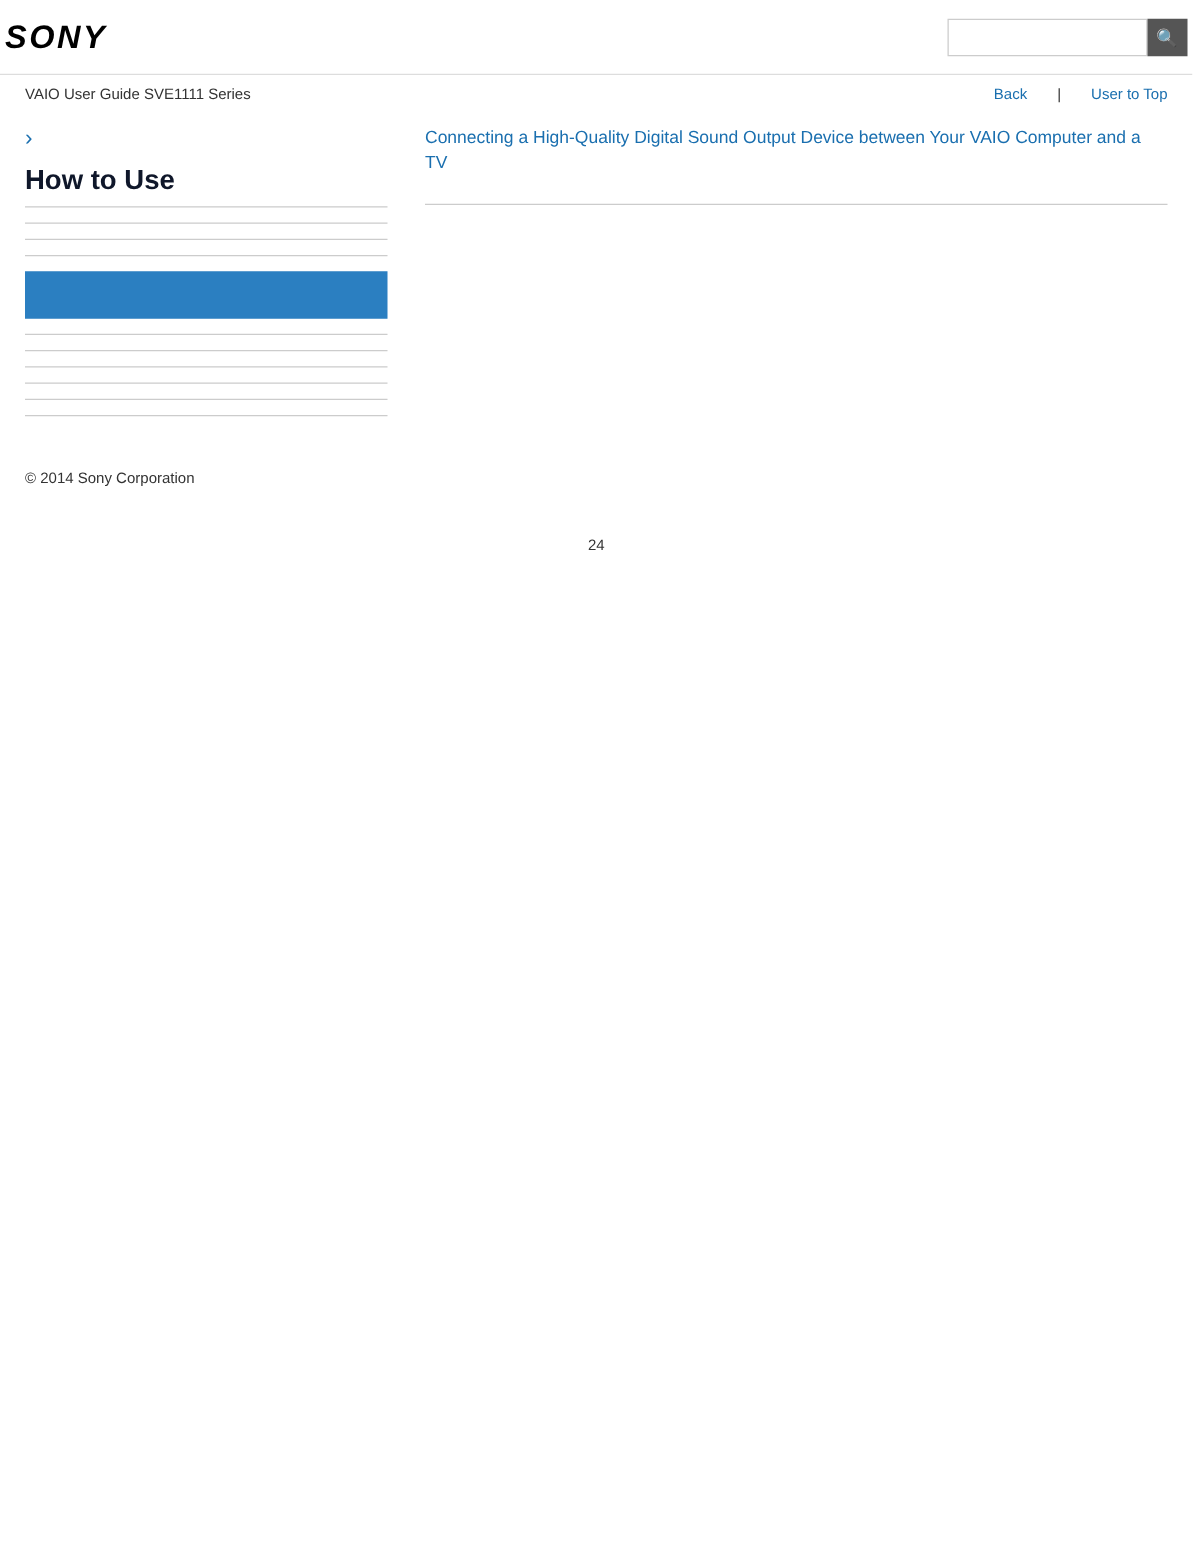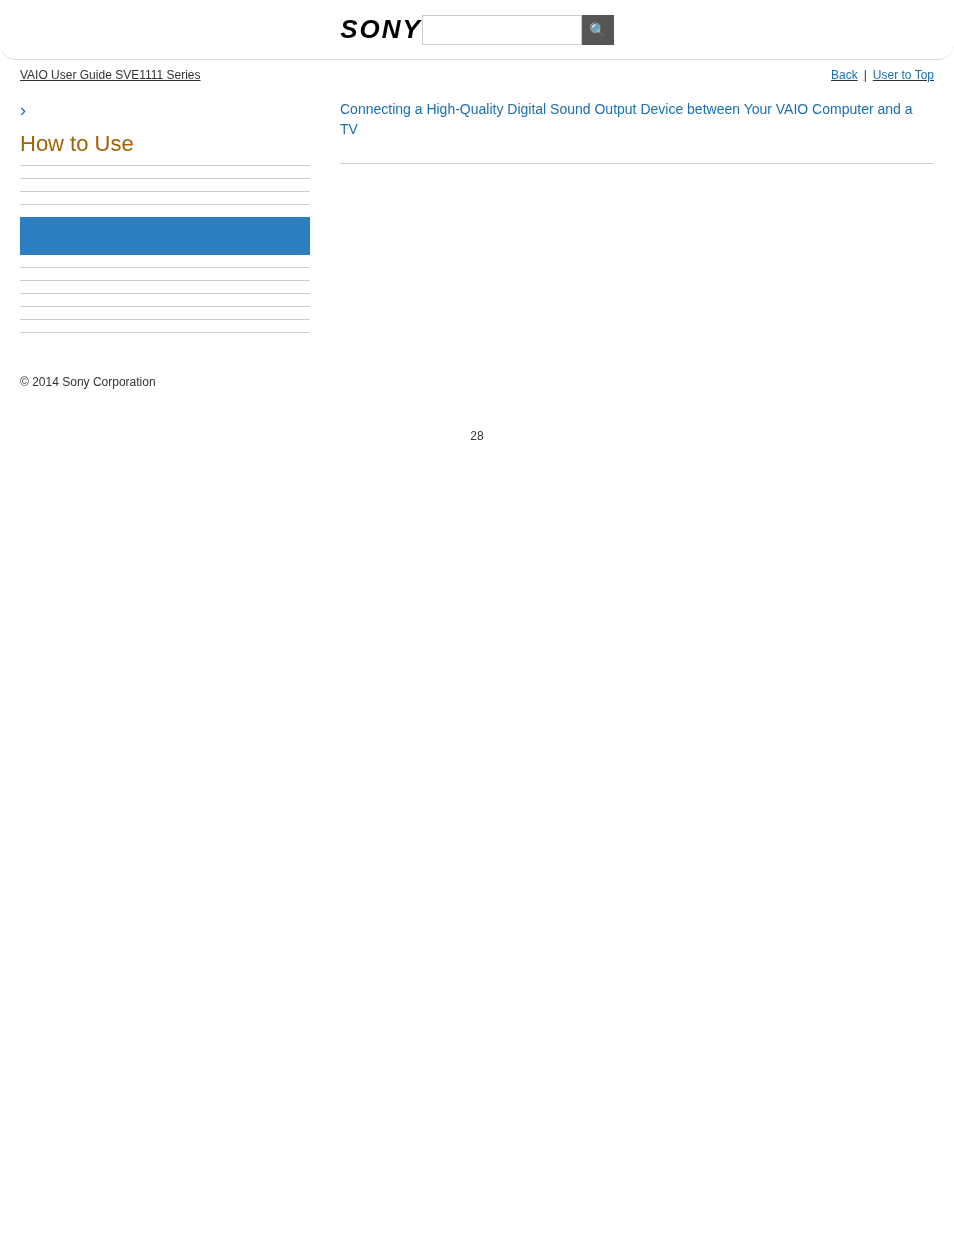--- a/index.html
+++ b/index.html
@@ -14,24 +14,23 @@
       color: #333333;
       font-size: 13px;
       width: 954px;
       min-height: 1235px;
     }
 
     
     .header {
       display: flex;
       align-items: center;
-      justify-content: center;
+      justify-content: space-between;
       padding: 14px 4px;
       border-bottom: 1px solid #dddddd;
-      border-radius: 16px;
     }
 
     .sony-logo {
       font-size: 26px;
       font-weight: 900;
       letter-spacing: 2px;
       color: #000000;
       font-style: italic;
     }
 
@@ -63,26 +62,25 @@
     }
 
     
     .sub-header {
       display: flex;
       align-items: center;
       justify-content: space-between;
       padding: 8px 20px;
       font-size: 12px;
       color: #333333;
-      text-decoration: underline;
     }
 
     .sub-header-nav {
       display: flex;
-      gap: 6px;
+      gap: 24px;
       margin-left: 16px;
     }
 
     .nav-link {
       color: #1a6faf;
       text-decoration: none;
       cursor: pointer;
     }
 
     .nav-separator {
@@ -104,22 +102,22 @@
 
     .chevron-icon {
       font-size: 18px;
       color: #1a6faf;
       margin-bottom: 10px;
       display: block;
     }
 
     .sidebar-title {
       font-size: 22px;
-      font-weight: normal;
-      color: #a16207;
+      font-weight: bold;
+      color: #0f172a;
       border-bottom: 1px solid #cccccc;
       padding-bottom: 8px;
       margin-bottom: 12px;
     }
 
     .sidebar-line {
       height: 1px;
       background: #cccccc;
       margin: 12px 0;
     }
@@ -221,13 +219,13 @@
     <a class="article-title">Connecting a High-Quality Digital Sound Output Device between Your VAIO Computer and a TV</a>
     <div class="content-divider"></div>
   </div>
 
 </div>
 
 <div class="footer">
   <span>© 2014 Sony Corporation</span>
 </div>
 
-<div class="page-number">28</div>
+<div class="page-number">24</div>
 
 </body></html>

